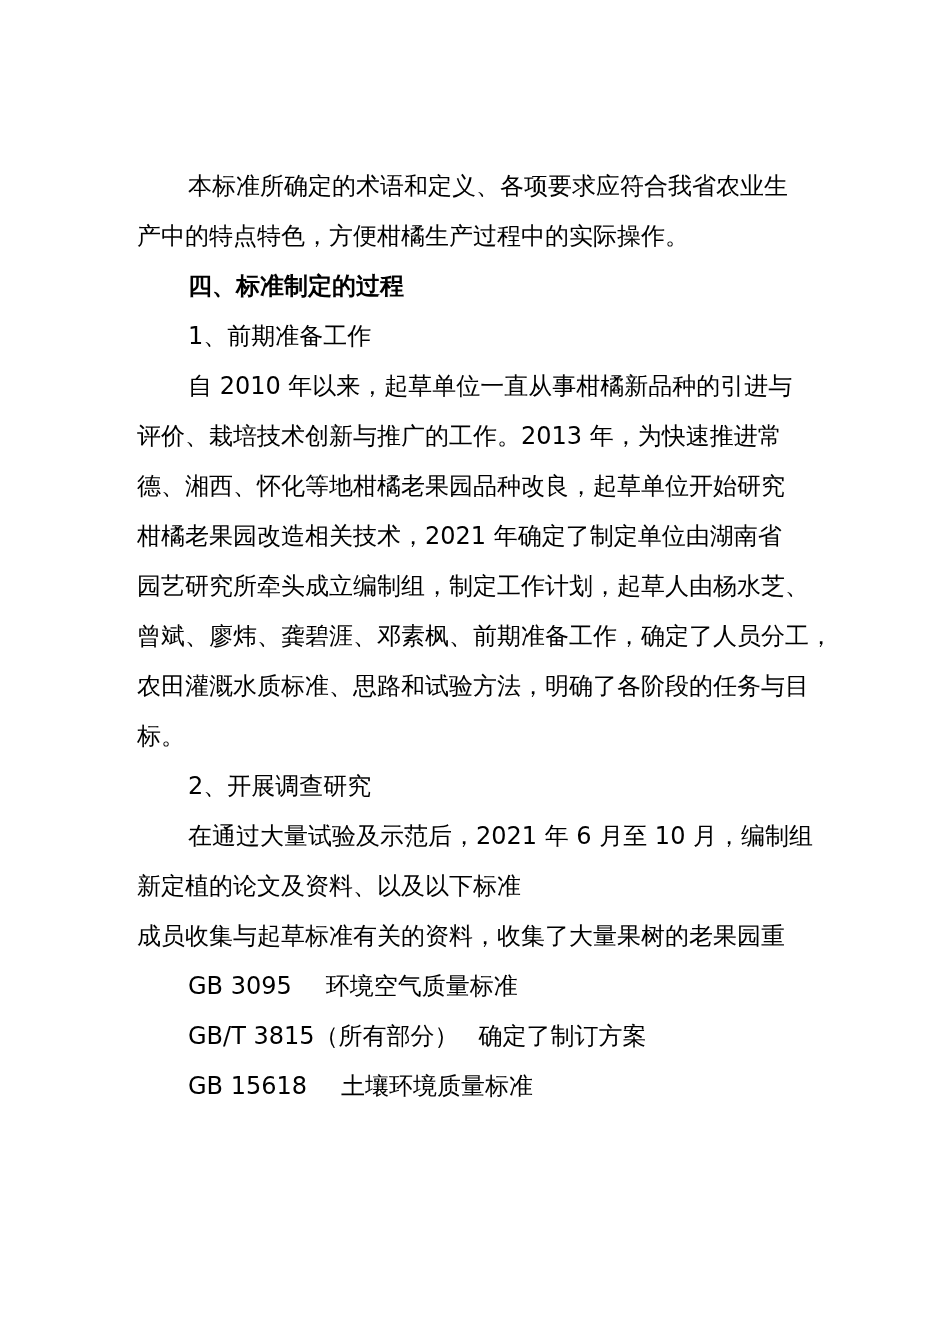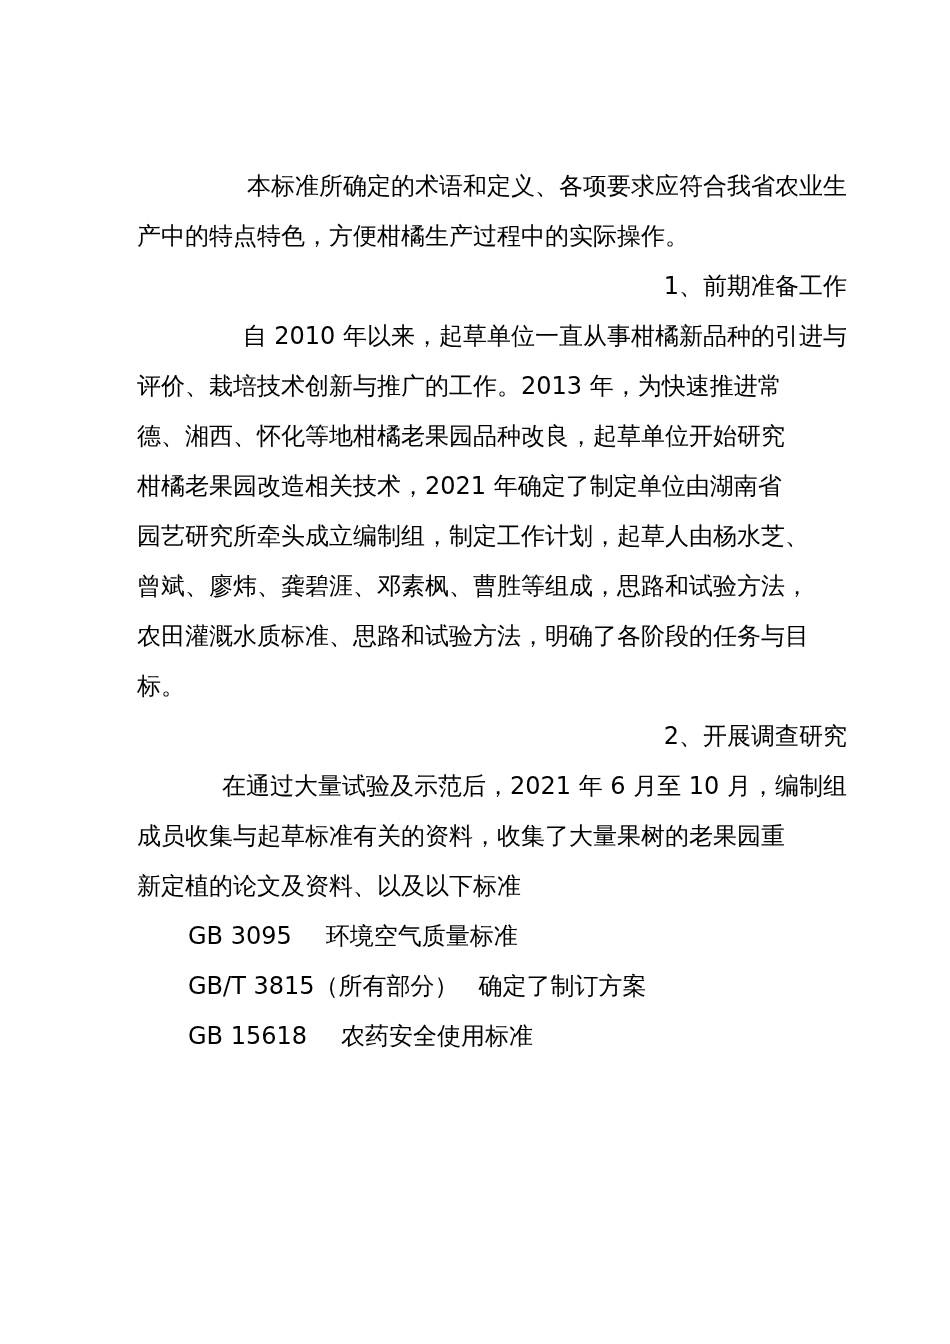--- a/index.html
+++ b/index.html
@@ -1,47 +1,48 @@
 <!DOCTYPE html>
 <html><head>
 <meta charset="utf-8">
 <style>
   html, body { margin:0; padding:0; background:#ffffff; }
   body { width:950px; height:1344px; position:relative; overflow:hidden;
          font-family:"DejaVu Sans", "Liberation Sans", sans-serif; color:#000; }
   .page { position:absolute; left:137px; top:168px; width:710px; }
   .line { height:50px; line-height:36px; font-size:24px; white-space:nowrap; letter-spacing:0px; }
-  .indent { padding-left:51px;text-align:right; }
+  .indent { padding-left:51px; }
   .bold { font-weight:bold; }
   .std { padding-left:51px; }
   .std .code { display:inline-block; }
   .gap { display:inline-block; width:34px; }
 </style>
 </head>
 <body>
 
 <div class="page">
   <div class="line indent">本标准所确定的术语和定义、各项要求应符合我省农业生</div>
   <div class="line">产中的特点特色，方便柑橘生产过程中的实际操作。</div>
+  <div class="line indent bold">四、标准制定的过程</div>
   <div class="line indent">1、前期准备工作</div>
   <div class="line indent">自 2010 年以来，起草单位一直从事柑橘新品种的引进与</div>
   <div class="line">评价、栽培技术创新与推广的工作。2013 年，为快速推进常</div>
   <div class="line">德、湘西、怀化等地柑橘老果园品种改良，起草单位开始研究</div>
   <div class="line">柑橘老果园改造相关技术，2021 年确定了制定单位由湖南省</div>
   <div class="line">园艺研究所牵头成立编制组，制定工作计划，起草人由杨水芝、</div>
-  <div class="line">曾斌、廖炜、龚碧涯、邓素枫、曹胜等组成，思路和试验方法，</div>
+  <div class="line">曾斌、廖炜、龚碧涯、邓素枫、前期准备工作，确定了人员分工，</div>
   <div class="line">农田灌溉水质标准、思路和试验方法，明确了各阶段的任务与目</div>
   <div class="line">标。</div>
   <div class="line indent">2、开展调查研究</div>
   <div class="line indent">在通过大量试验及示范后，2021 年 6 月至 10 月，编制组</div>
+  <div class="line">新定植的论文及资料、以及以下标准</div>
   <div class="line">成员收集与起草标准有关的资料，收集了大量果树的老果园重</div>
-  <div class="line">新定植的论文及资料、以及以下标准</div>
 
   <div class="line std">
     <span class="code">GB 3095</span><span class="gap"></span><span>环境空气质量标准</span>
   </div>
   <div class="line std">
     <span class="code">GB/T 3815（所有部分）</span><span class="gap" style="width:20px"></span><span>确定了制订方案</span>
   </div>
   <div class="line std">
-    <span class="code">GB 15618</span><span class="gap"></span><span>农药安全使用标准</span>
+    <span class="code">GB 15618</span><span class="gap"></span><span>土壤环境质量标准</span>
   </div>
 </div>
 
 </body></html>

